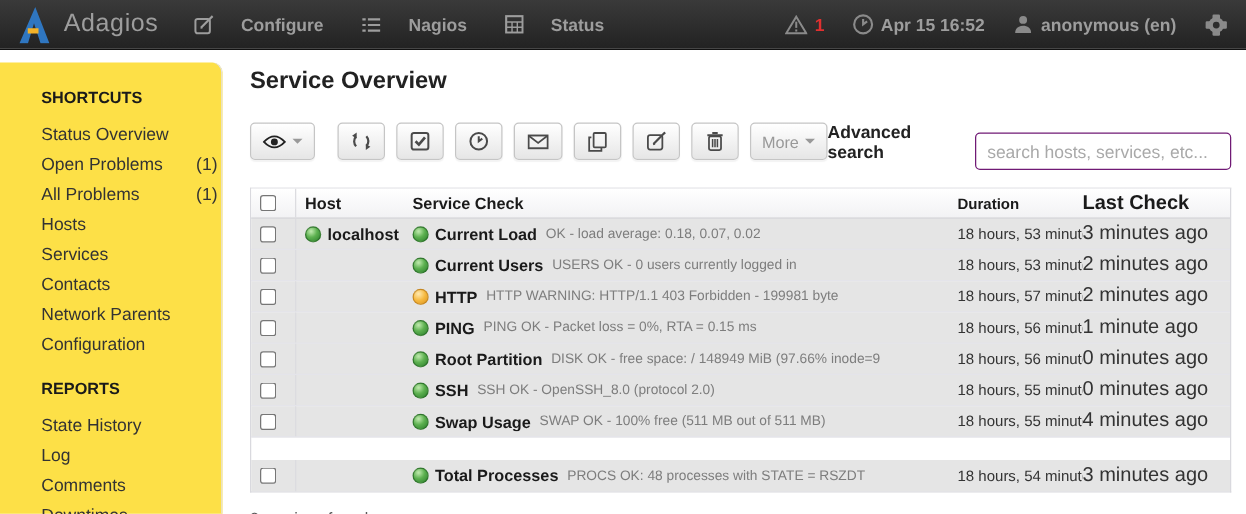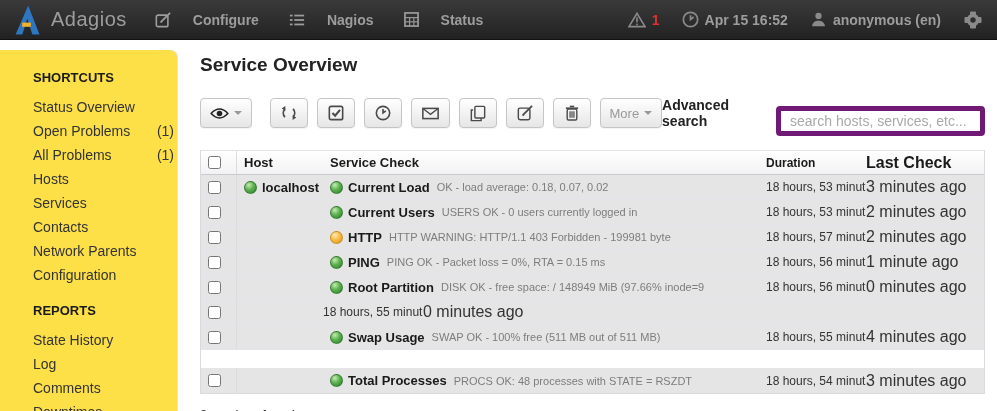--- a/index.html
+++ b/index.html
@@ -51,21 +51,21 @@
   }
   .btn + .btn { margin-left: 9px; }
   .btn.first-gap { margin-left: 18px; }
   .btn-more { color: #999; font-size: 13px; }
   .caret { width: 0; height: 0; border-left: 4px solid transparent;
            border-right: 4px solid transparent; border-top: 4px solid #999; display: inline-block; }
 
   .search-group { margin-left: auto; display: flex; align-items: center; gap: 8px; }
   .search-label { font-weight: bold; font-size: 14px; color: #222; }
   .search-input {
-    width: 216px; height: 30px; border: 5px solid #701a75; border-radius: 4px;
+    width: 216px; height: 30px; border: 1px solid #701a75; border-radius: 4px;
     padding: 0 9px; font-size: 14px; color: #a21caf; outline: none;
     font-family: "Liberation Sans", sans-serif;
     margin-top: 16px;
   }
   .search-input::placeholder { color: #a9a9a9; }
 
   
   .svc-table { width: 100%; border: 1px solid #d9d9de; border-top: 1px solid #e2e2e6; }
   .thead {
     display: flex; align-items: center; height: 24px;
@@ -447,20 +447,25 @@
   </div>
 
   <div class="trow">
     <div class="cell c-check">
       <input type="checkbox" style="">
     </div>
     <div class="cell c-host">
 
       <span class="host-name"></span>
     </div>
+    <div class="cell c-service">
+      <span class="dot ok"></span>
+      <span class="svc-name">SSH</span>
+      <span class="svc-detail">SSH OK - OpenSSH_8.0 (protocol 2.0)</span>
+    </div>
     <div class="cell c-duration">18 hours, 55 minutes</div>
     <div class="cell c-last">0 minutes ago</div>
   </div>
 
   <div class="trow">
     <div class="cell c-check">
       <input type="checkbox" style="">
     </div>
     <div class="cell c-host">
 

